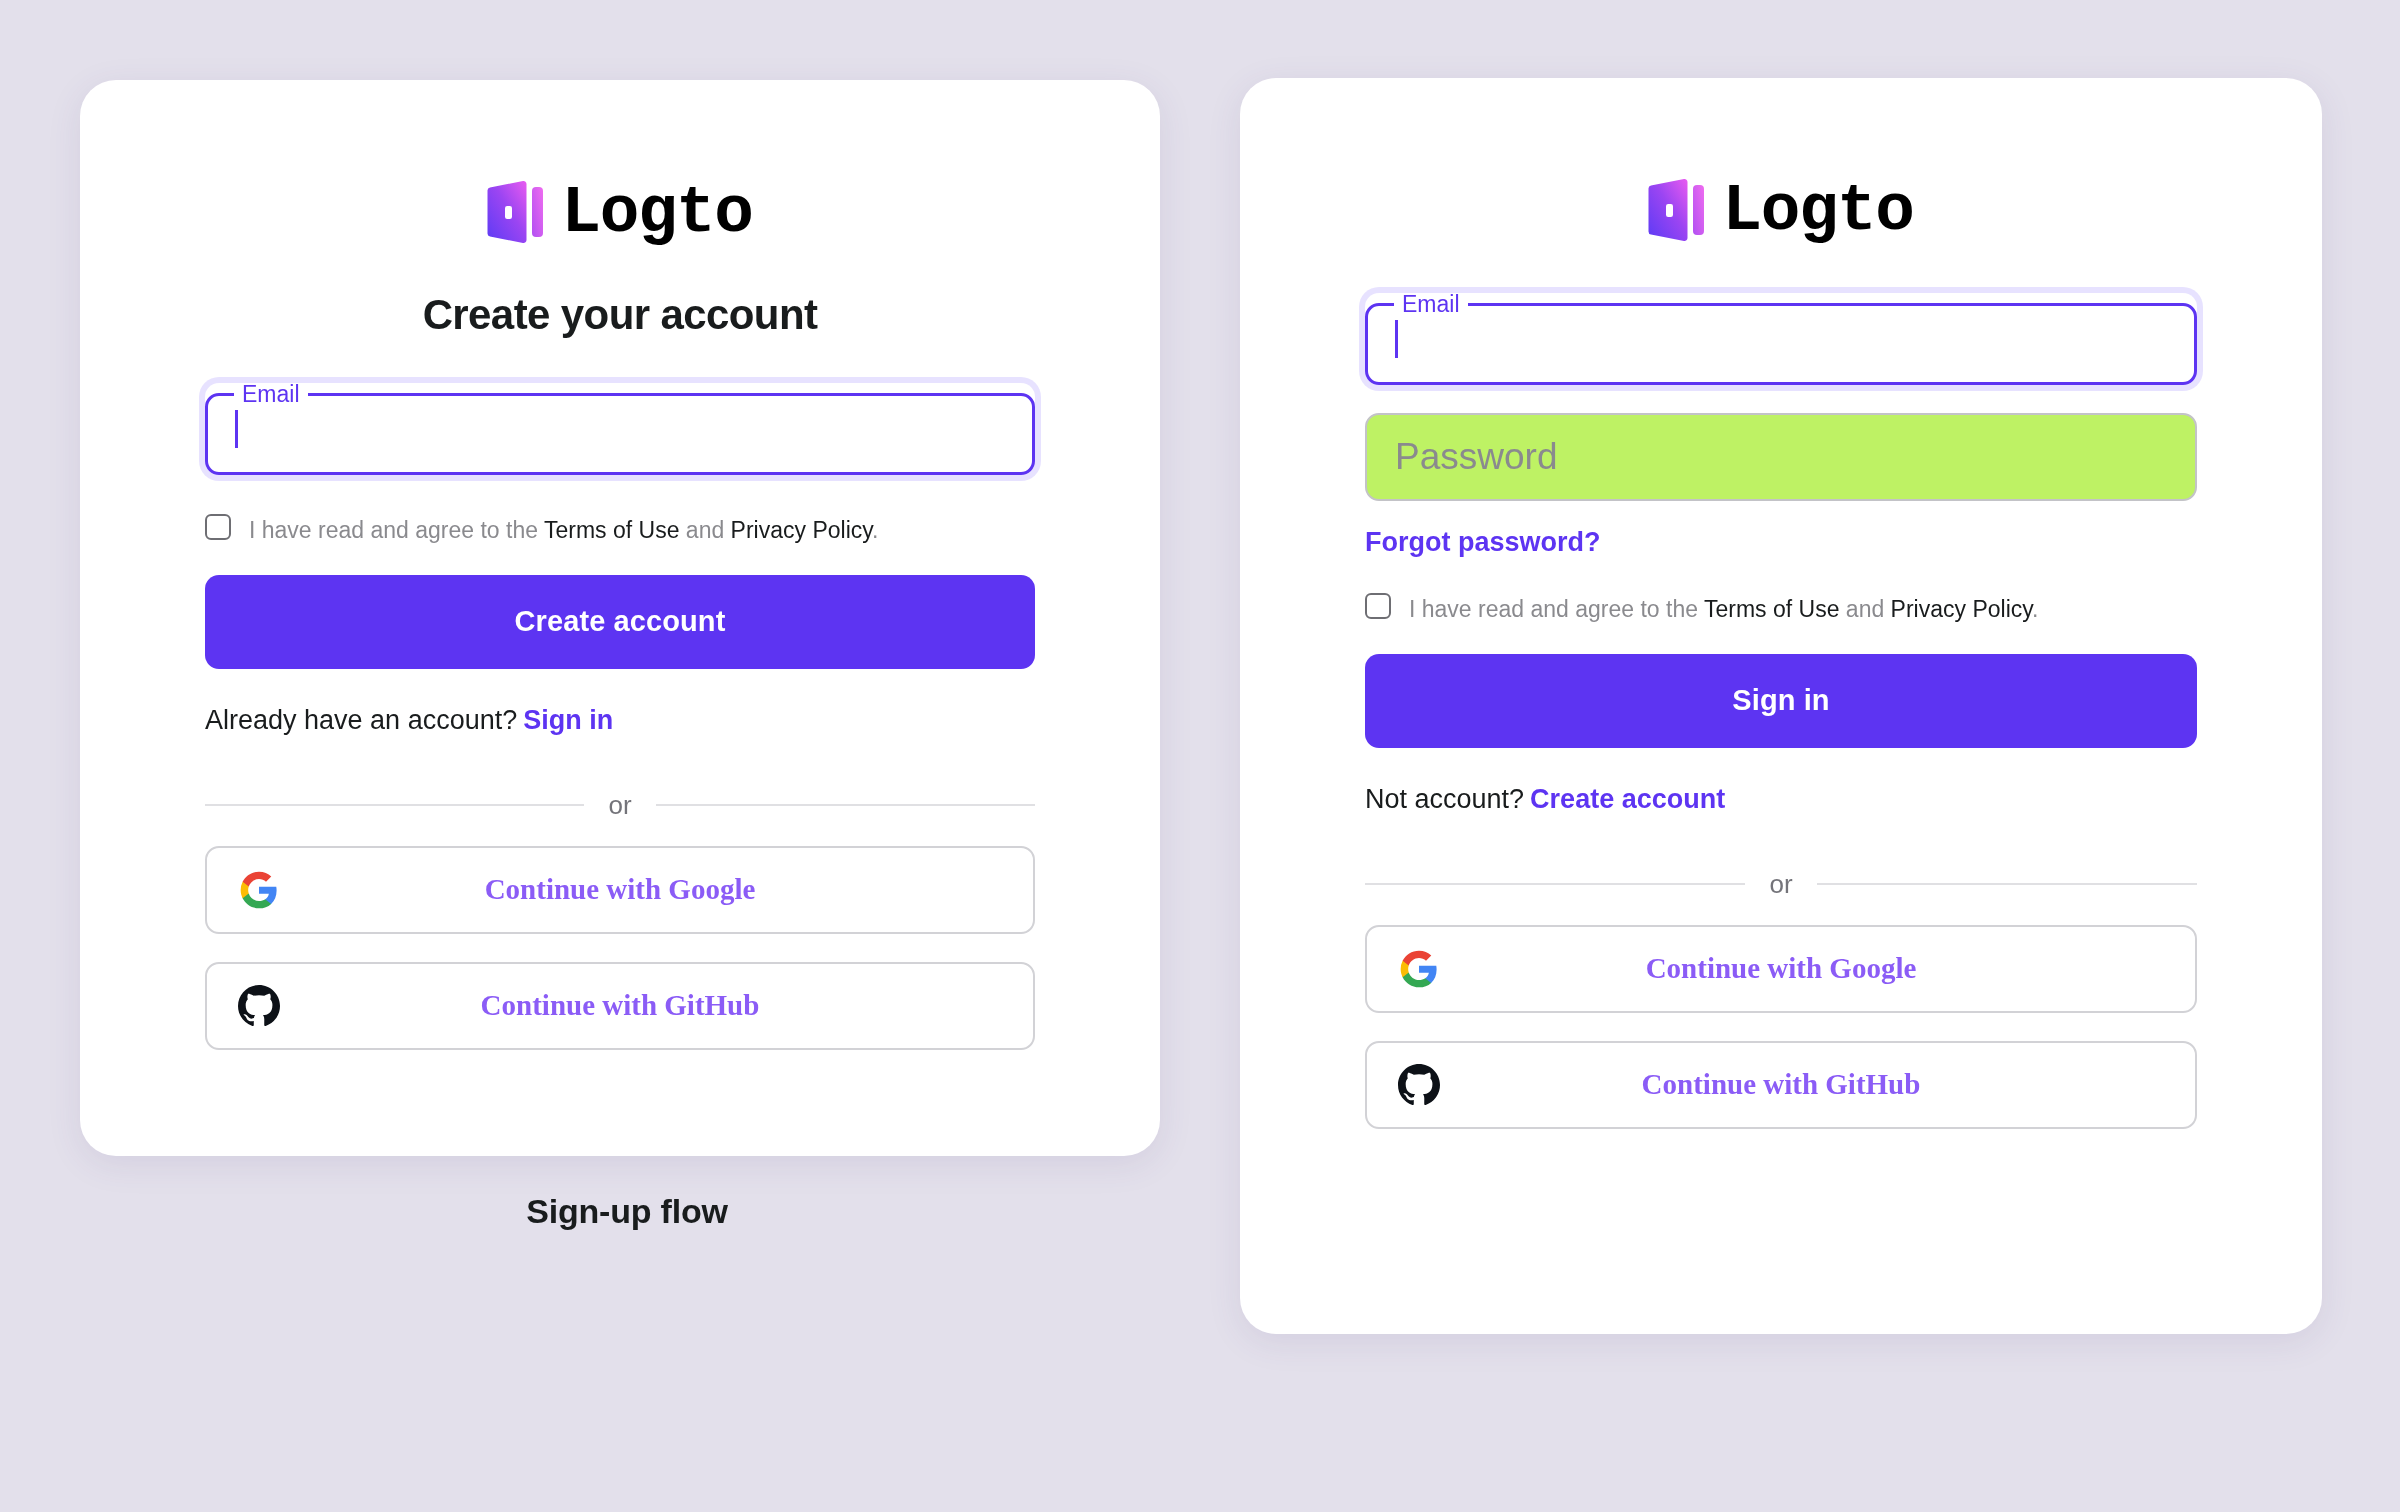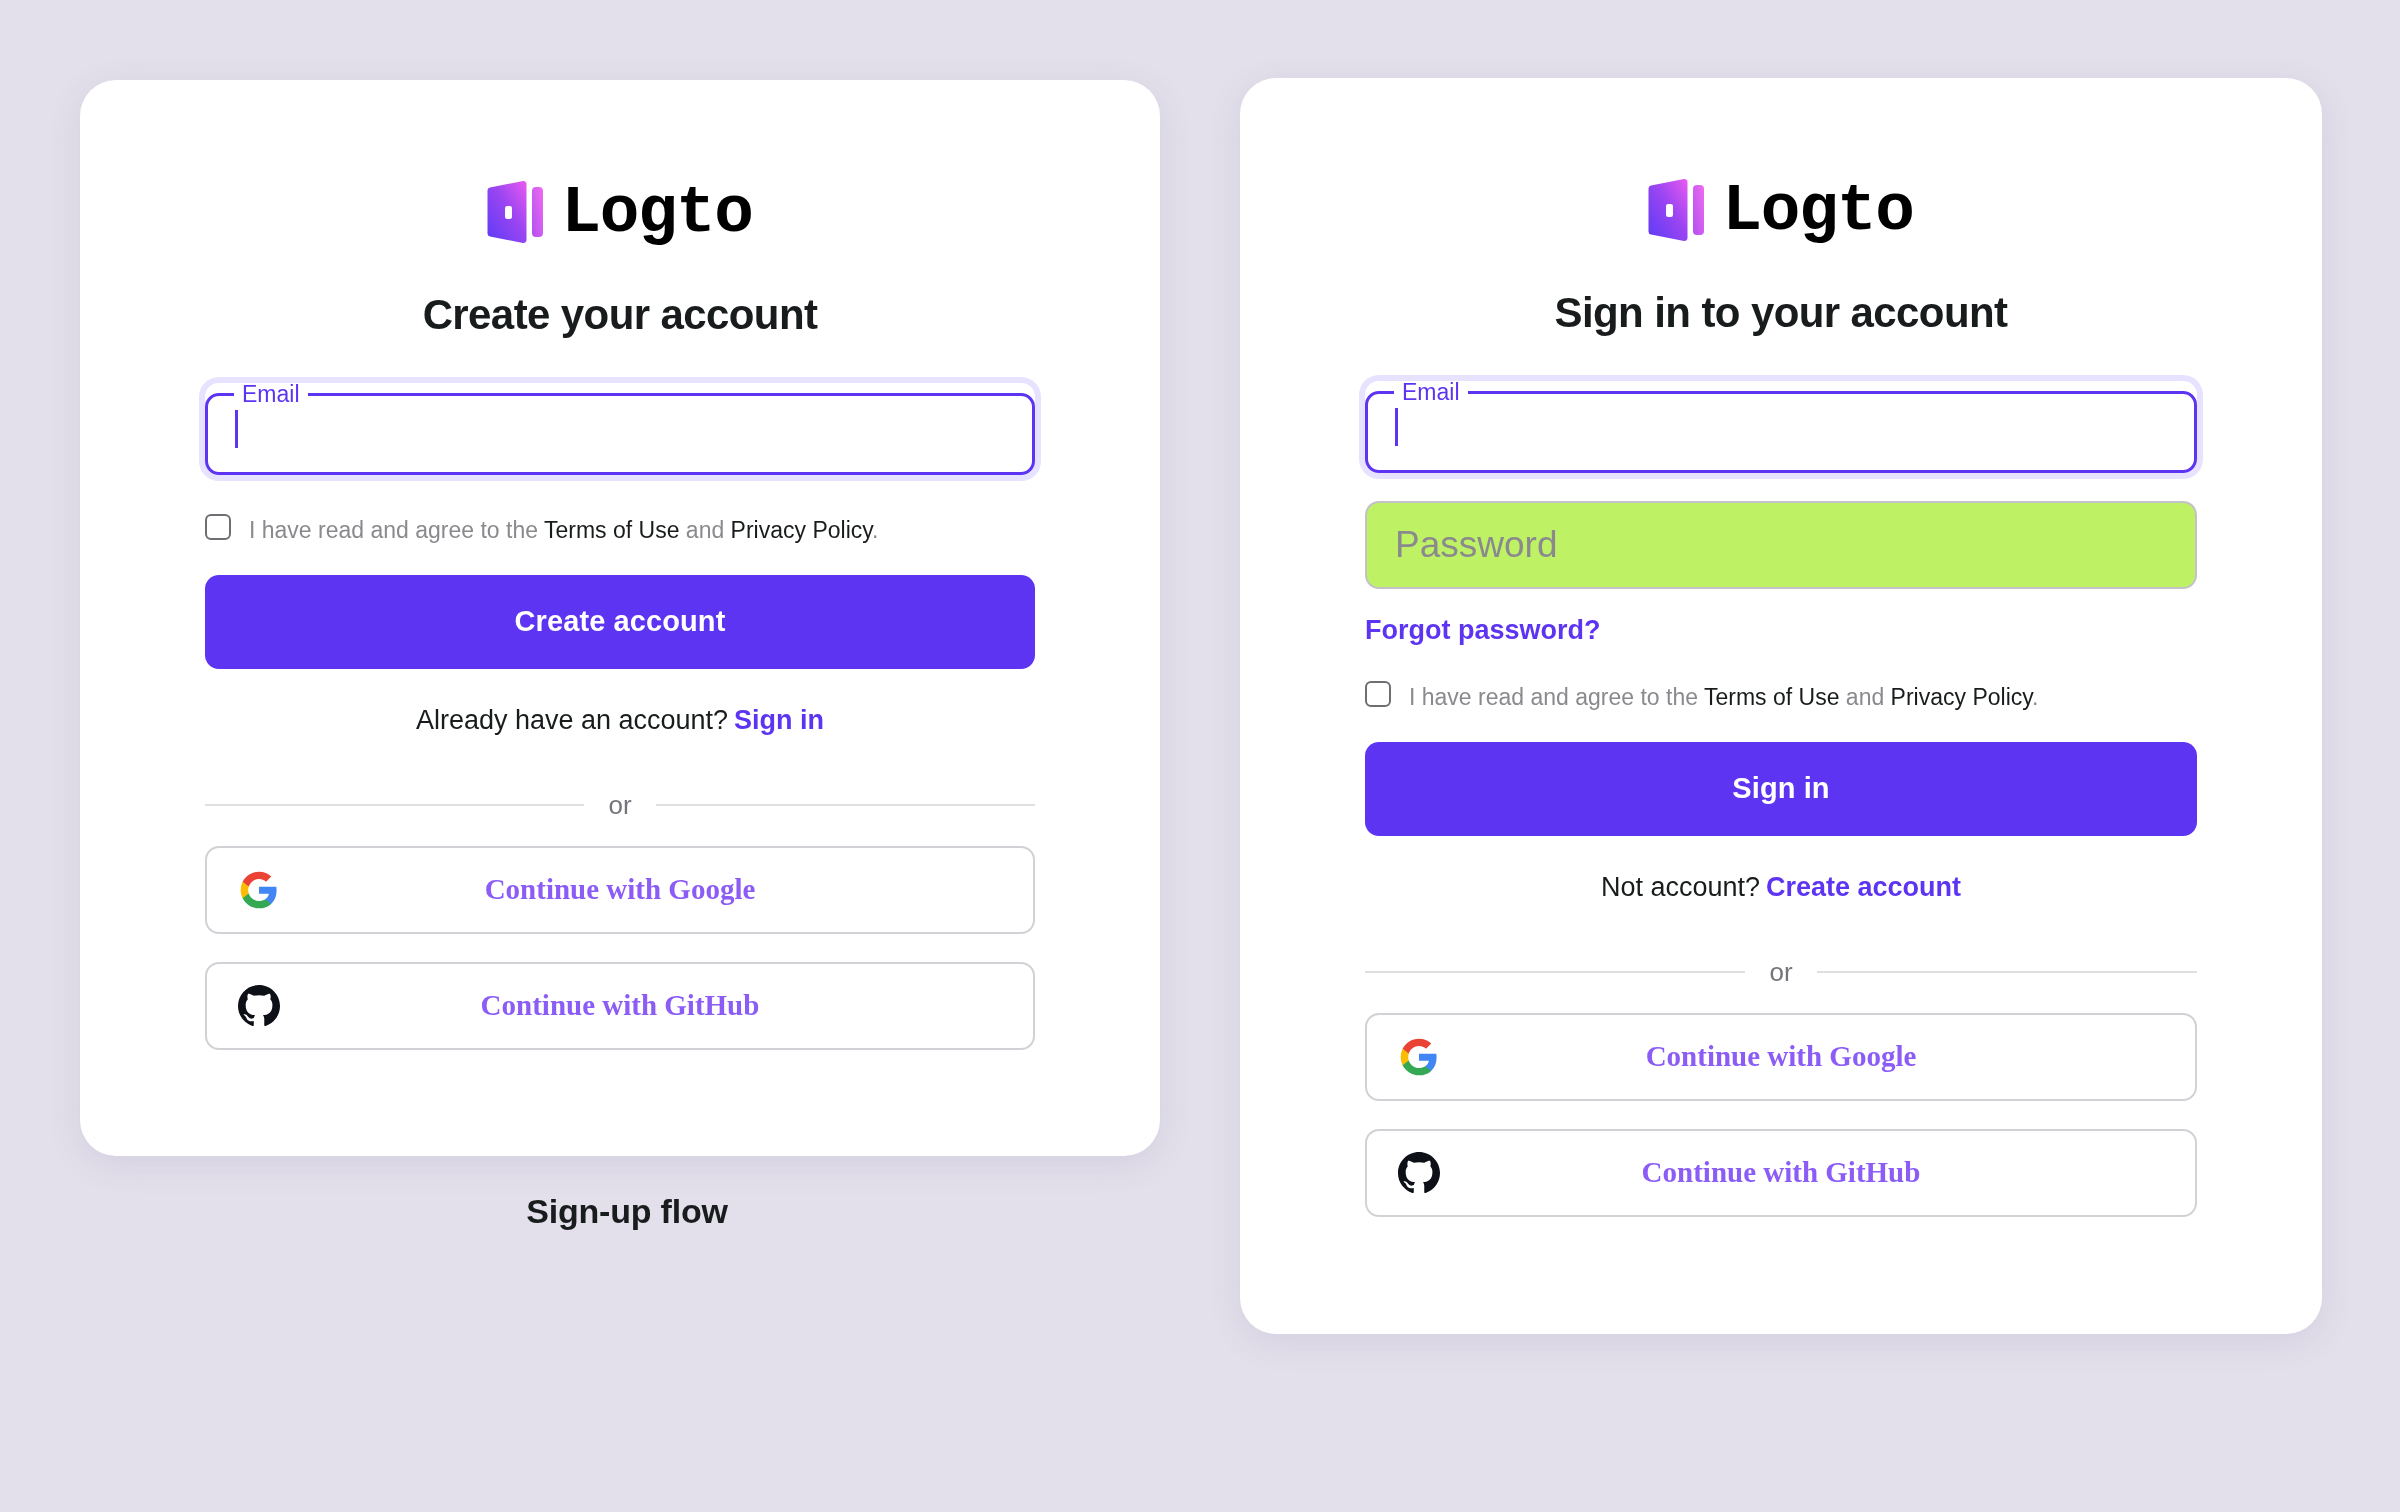--- a/index.html
+++ b/index.html
@@ -190,21 +190,21 @@
     color: #FFFFFF;
     font-size: 29px;
     font-weight: 700;
     font-family: "Liberation Sans", sans-serif;
     cursor: pointer;
     letter-spacing: 0.1px;
   }
 
   
   .switch-line {
-    text-align: center;
+    text-align: left;
     margin-top: 36px;
     font-size: 27px;
     color: #191C1D;
   }
   .switch-line .link {
     color: #5D34F2;
     font-weight: 700;
     cursor: pointer;
     margin-left: 6px;
   }
@@ -371,21 +371,20 @@
               </linearGradient>
             </defs>
             <path d="M3 8.5 L36 2 A3 3 0 0 1 39.5 5 L39.5 61 A3 3 0 0 1 36 64 L3 57.5 A3 3 0 0 1 0.5 54.5 L0.5 11.5 A3 3 0 0 1 3 8.5 Z" fill="url(#lg2)"></path>
             <rect x="18" y="27" width="7" height="13" rx="2.2" fill="#FFFFFF"></rect>
             <rect x="45" y="8" width="11" height="50" rx="4" fill="url(#lg2b)"></rect>
           </svg>
         </span>
         <span class="logo-word">Logto</span>
       </div>
 
-      <div class="heading">Sign in to your account</div>
 
       <div class="field-focus">
         <fieldset>
           <legend>Email</legend>
         </fieldset>
         <span class="caret"></span>
         <input type="text" value="" placeholder="" style="">
       </div>
 
       <div class="field-plain">

